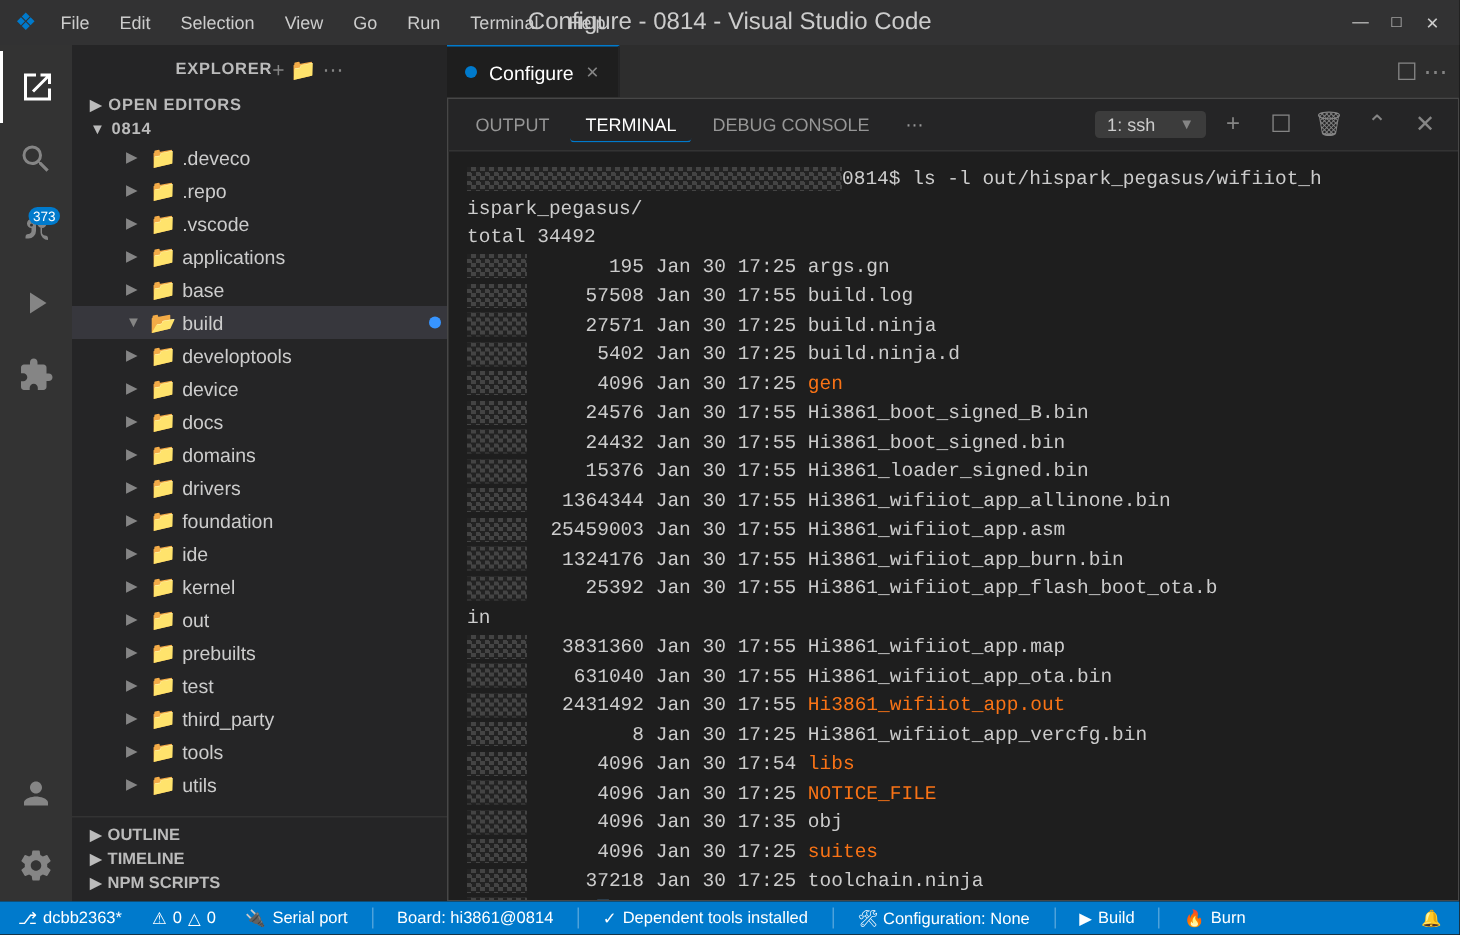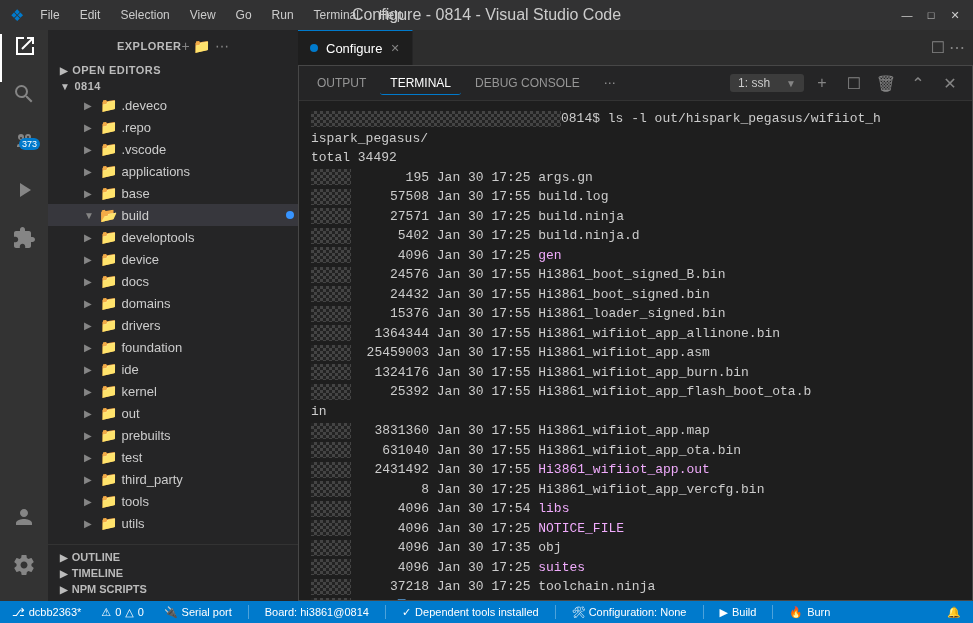--- a/index.html
+++ b/index.html
@@ -59,21 +59,21 @@
       width: 48px;
       background: #333333;
       display: flex;
       flex-direction: column;
       align-items: center;
       padding-top: 4px;
       flex-shrink: 0;
     }
     .activity-icon {
       width: 48px; height: 48px;
-      display: flex; align-items: flex-start; justify-content: center;
+      display: flex; align-items: center; justify-content: center;
       color: #858585;
       font-size: 20px;
       cursor: pointer;
       position: relative;
     }
     .activity-icon.active { color: #ffffff; border-left: 2px solid #ffffff; }
     .activity-icon .badge {
       position: absolute;
       top: 8px; right: 8px;
       background: #007acc;
@@ -284,21 +284,21 @@
       font-size: 13px;
       line-height: 1.5;
     }
     #terminal-content::-webkit-scrollbar { width: 6px; }
     #terminal-content::-webkit-scrollbar-thumb { background: #555; }
 
     .term-line { white-space: pre; color: #cccccc; }
     .term-prompt { color: #569cd6; }
     .term-command { color: #cccccc; }
     .term-output { color: #cccccc; }
-    .term-cyan { color: #f0abfc; }
+    .term-cyan { color: #f97316; }
 
     
     #status-bar {
       height: 22px;
       background: #007acc;
       display: flex;
       align-items: center;
       padding: 0 8px;
       font-size: 11px;
       color: white;

